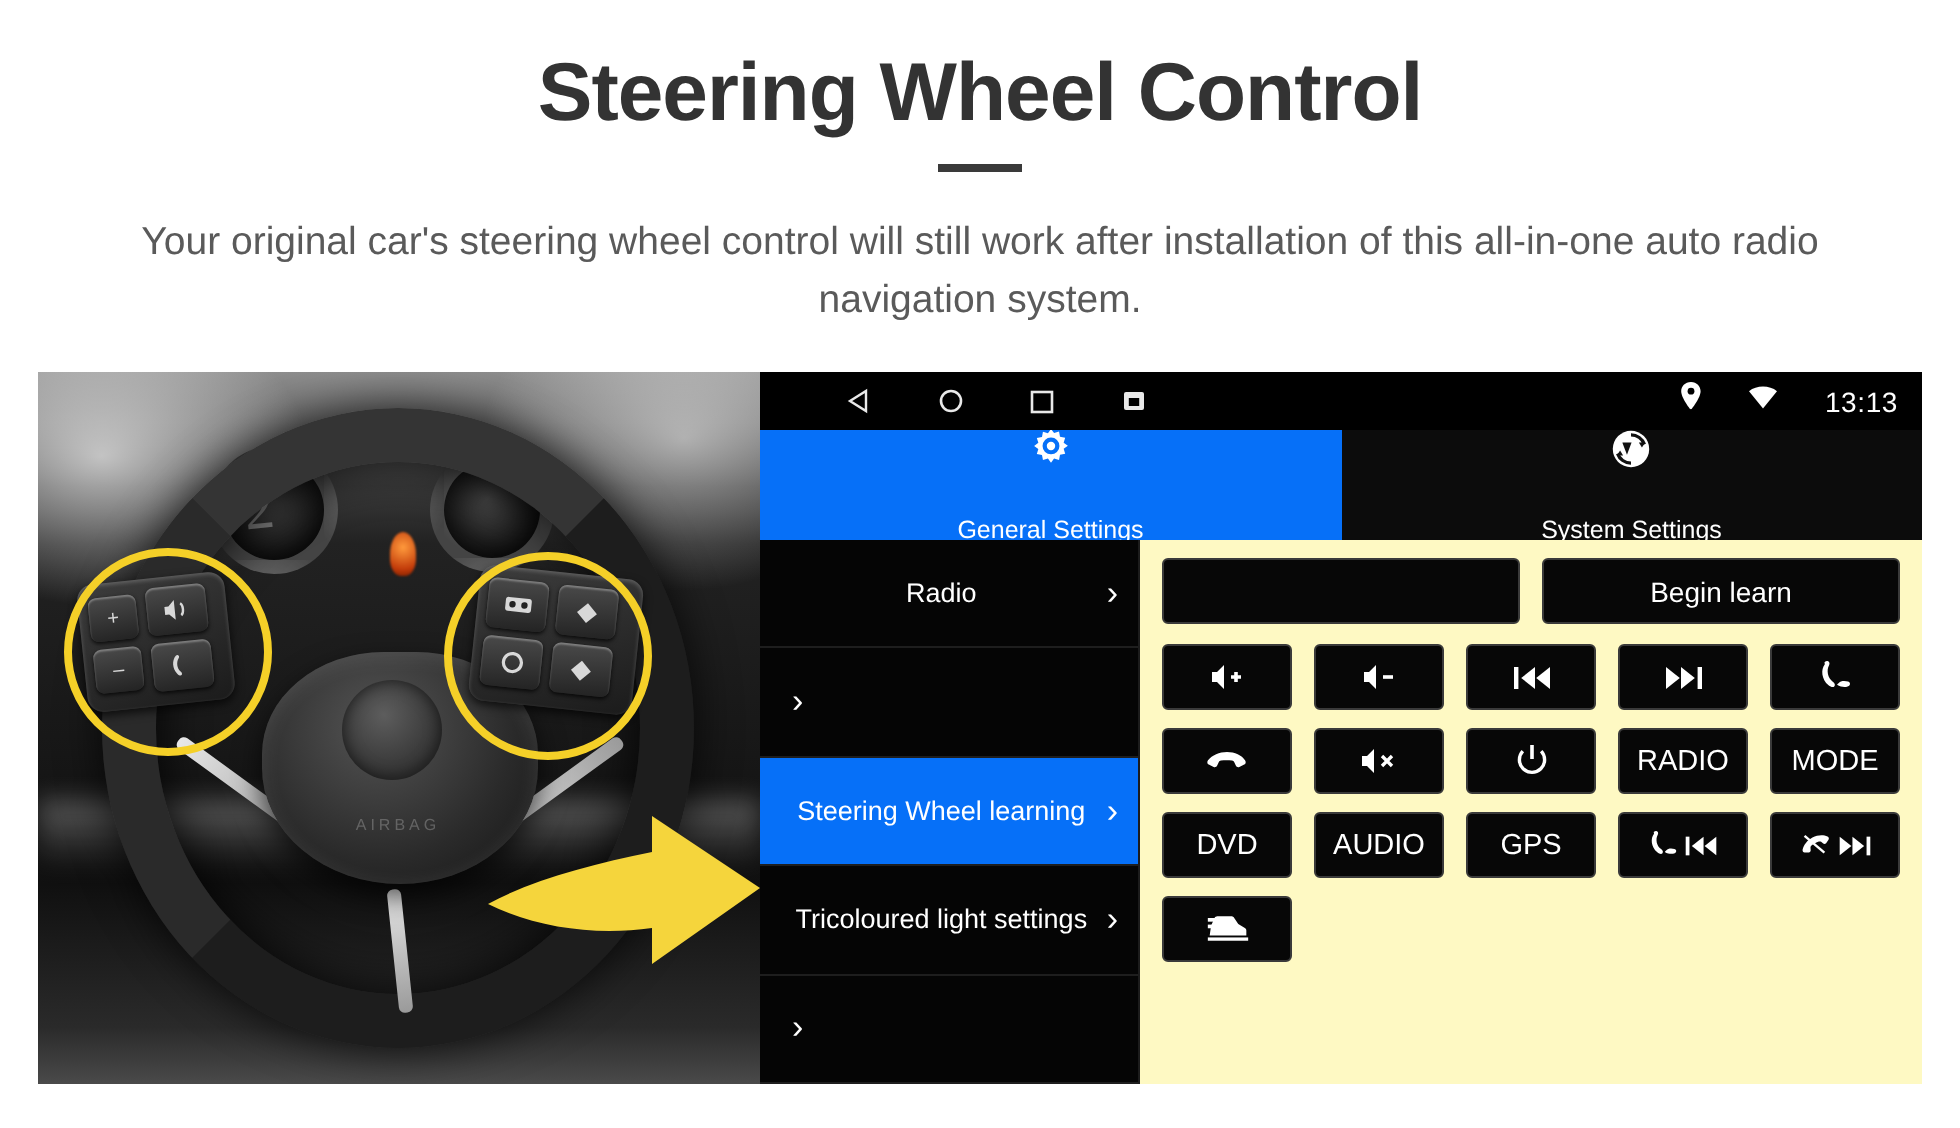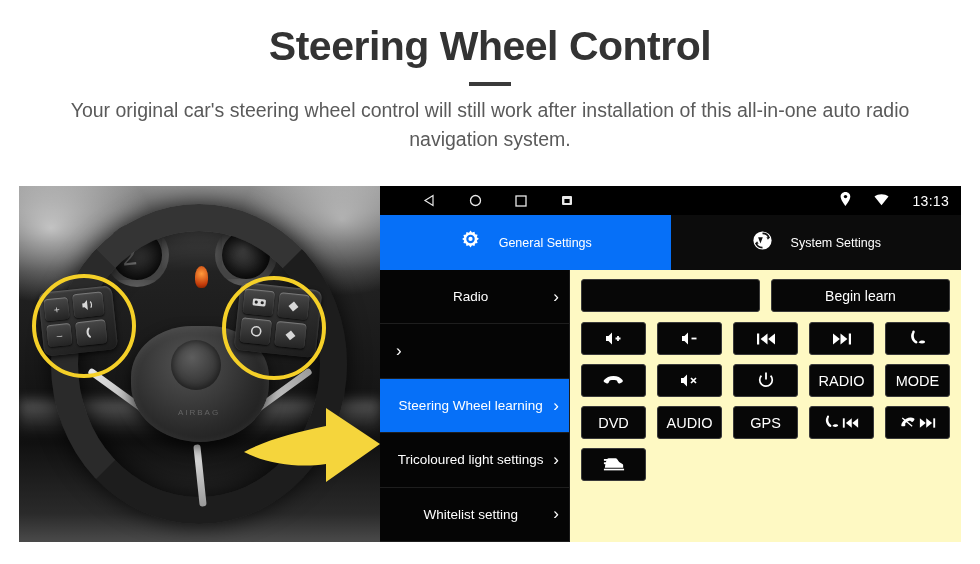--- a/index.html
+++ b/index.html
@@ -15,21 +15,21 @@
   .header { text-align: center; padding-top: 24px; }
   .title {
     font-size: 41px; font-weight: bold; color: #333333;
     letter-spacing: -0.5px; line-height: 1.1;
   }
   .title-rule {
     width: 42px; height: 4px; background: #3a3a3a;
     margin: 13px auto 0 auto;
   }
   .subtitle {
-    margin: 10px auto 0 auto; width: 910px;
+    margin: 21px auto 0 auto; width: 910px;
     font-size: 19.5px; color: #5a5a5a; line-height: 1.5;
     font-weight: 400;
   }
 
   
   .media {
     position: absolute; left: 19px; top: 186px;
     width: 942px; height: 356px;
     display: flex; background: #000;
   }
@@ -149,21 +149,21 @@
   .nav-keys { display: flex; align-items: center; gap: 30px; margin-left: 41px; }
   .nav-key { width: 16px; height: 16px; display: flex; align-items: center; justify-content: center; }
   .sb-right {
     position: absolute; right: 12px; top: 0; height: 29px;
     display: flex; align-items: center; gap: 23px;
   }
   .clock { color: #fff; font-size: 14px; letter-spacing: .3px; }
 
   .tabs { display: flex; height: 55px; }
   .tab {
-    flex: 1; display: flex; flex-direction: row;
+    flex: 1; display: flex; flex-direction: column;
     align-items: center; justify-content: center; gap: 17px;
     background: #0c0c0c;
   }
   .tab.active { background: #0670F8; }
   .tab-label { color: #fff; font-size: 12.5px; }
 
   .body { display: flex; height: 272px; }
   .menu {
     width: 190px; background: #000; border-right: 1px solid #1c1c1c;
     display: flex; flex-direction: column;
@@ -357,21 +357,20 @@
           </div>
           <div class="menu-item active">
             <span class="mi-label">Steering Wheel learning</span>
             <span class="chev">›</span>
           </div>
           <div class="menu-item">
             <span class="mi-label">Tricoloured light settings</span>
             <span class="chev">›</span>
           </div>
           <div class="menu-item">
-            <span class="mi-label">Whitelist setting</span>
             <span class="chev">›</span>
           </div>
         </div>
 
         <div class="panel">
           <div class="top-row">
             <input class="learn-field" type="text" placeholder="" style="">
             <div class="learn-btn">Begin learn</div>
           </div>
 

